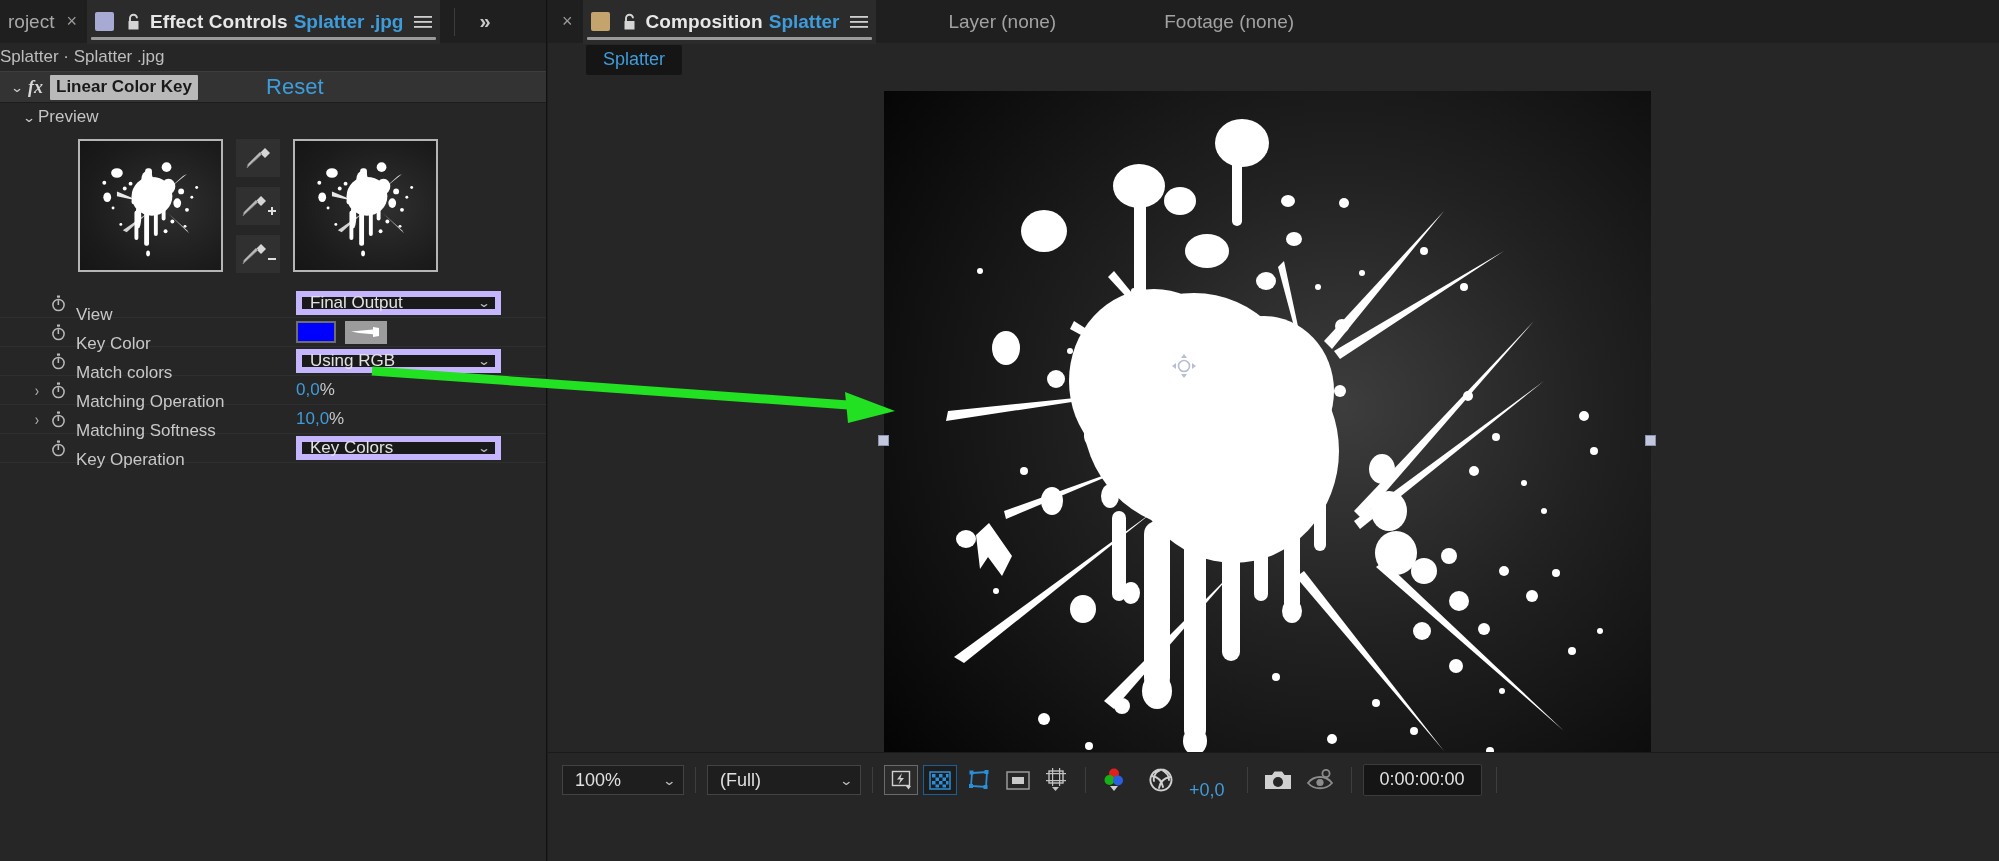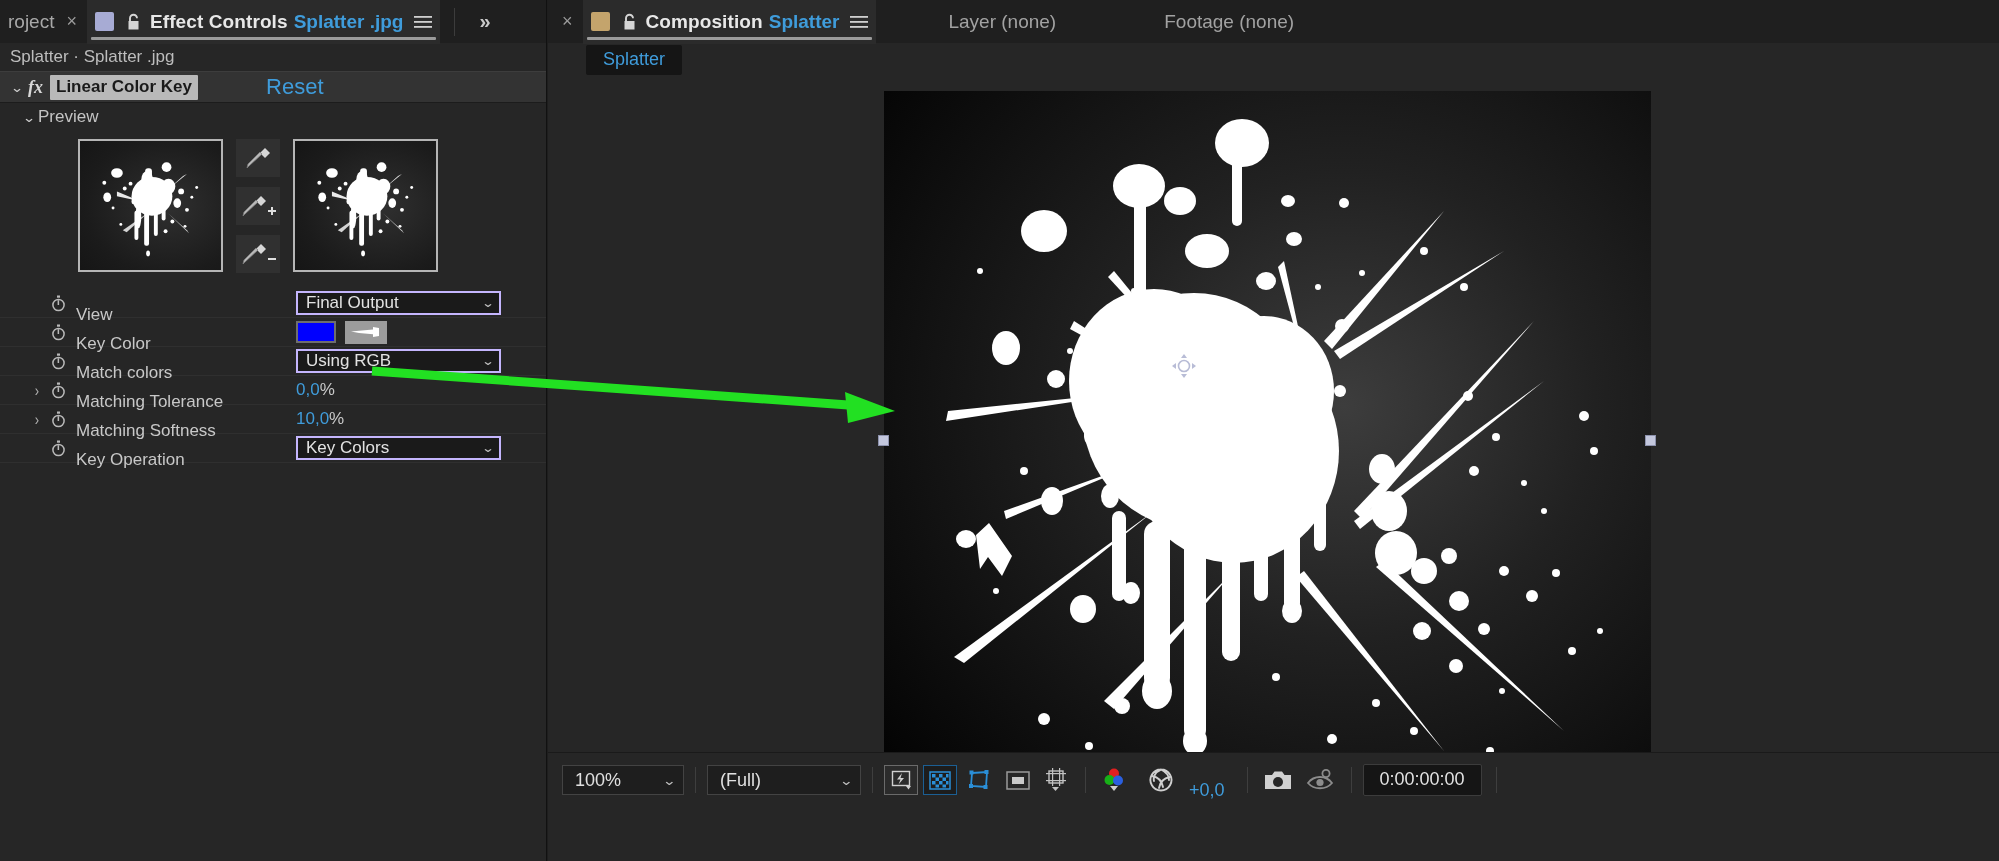--- a/index.html
+++ b/index.html
@@ -71,21 +71,21 @@
     width: 1px; height: 28px; background: #3c3c3c; margin: 0 14px;
   }
   .chevrons {
     font-size: 20px; color: #c9c9c9; font-weight: bold;
     padding: 0 10px;
   }
 
   .subheader {
     height: 28px;
     display: flex; align-items: center;
-    padding-left: 10px;
+    padding-left: 0;
     font-size: 17px;
     color: #bdbdbd;
     background: #262626;
   }
 
   .fx-header {
     height: 30px;
     display: flex; align-items: center;
     background: #333333;
     border-top: 1px solid #3d3d3d;
@@ -166,21 +166,21 @@
     margin-left: 7px;
     white-space: nowrap;
     margin-top: 24px;
   }
   .pvalue {
     position: absolute; left: 296px;
   }
   .select {
     width: 205px; height: 24px;
     background: #1a1a1a;
-    border: 2px solid #c4b5fd;
+    border: 6px solid #c4b5fd;
     box-sizing: border-box;
     display: flex; align-items: center;
     padding: 0 6px 0 8px;
     font-size: 17px; color: #e2e2e2;
     justify-content: space-between;
   }
   .select .chev { font-size: 12px; color: #c0c0c0; transform: scaleX(1.35); }
   .numval {
     font-size: 17px; color: #3f9cdb;
     border-bottom: 1px dotted transparent;
@@ -512,21 +512,21 @@
 
       <div class="prow">
         <span class="arrow">›</span>
         <span class="stopwatch">
           <svg width="15" height="17" viewBox="0 0 15 17">
             <rect x="6" y="0.5" width="3" height="2.2" fill="#b9b9b9"></rect>
             <circle cx="7.5" cy="10" r="5.6" fill="none" stroke="#b9b9b9" stroke-width="1.5"></circle>
             <rect x="6.6" y="5.2" width="1.5" height="4.8" fill="#b9b9b9"></rect>
           </svg>
         </span>
-        <span class="plabel">Matching Tolerance</span>
+        <span class="plabel">Matching Operation</span>
         <span class="pvalue numval">
           <span>0,0</span><span class="unit">%</span>
         </span>
       </div>
 
       <div class="prow">
         <span class="arrow">›</span>
         <span class="stopwatch">
           <svg width="15" height="17" viewBox="0 0 15 17">
             <rect x="6" y="0.5" width="3" height="2.2" fill="#b9b9b9"></rect>

